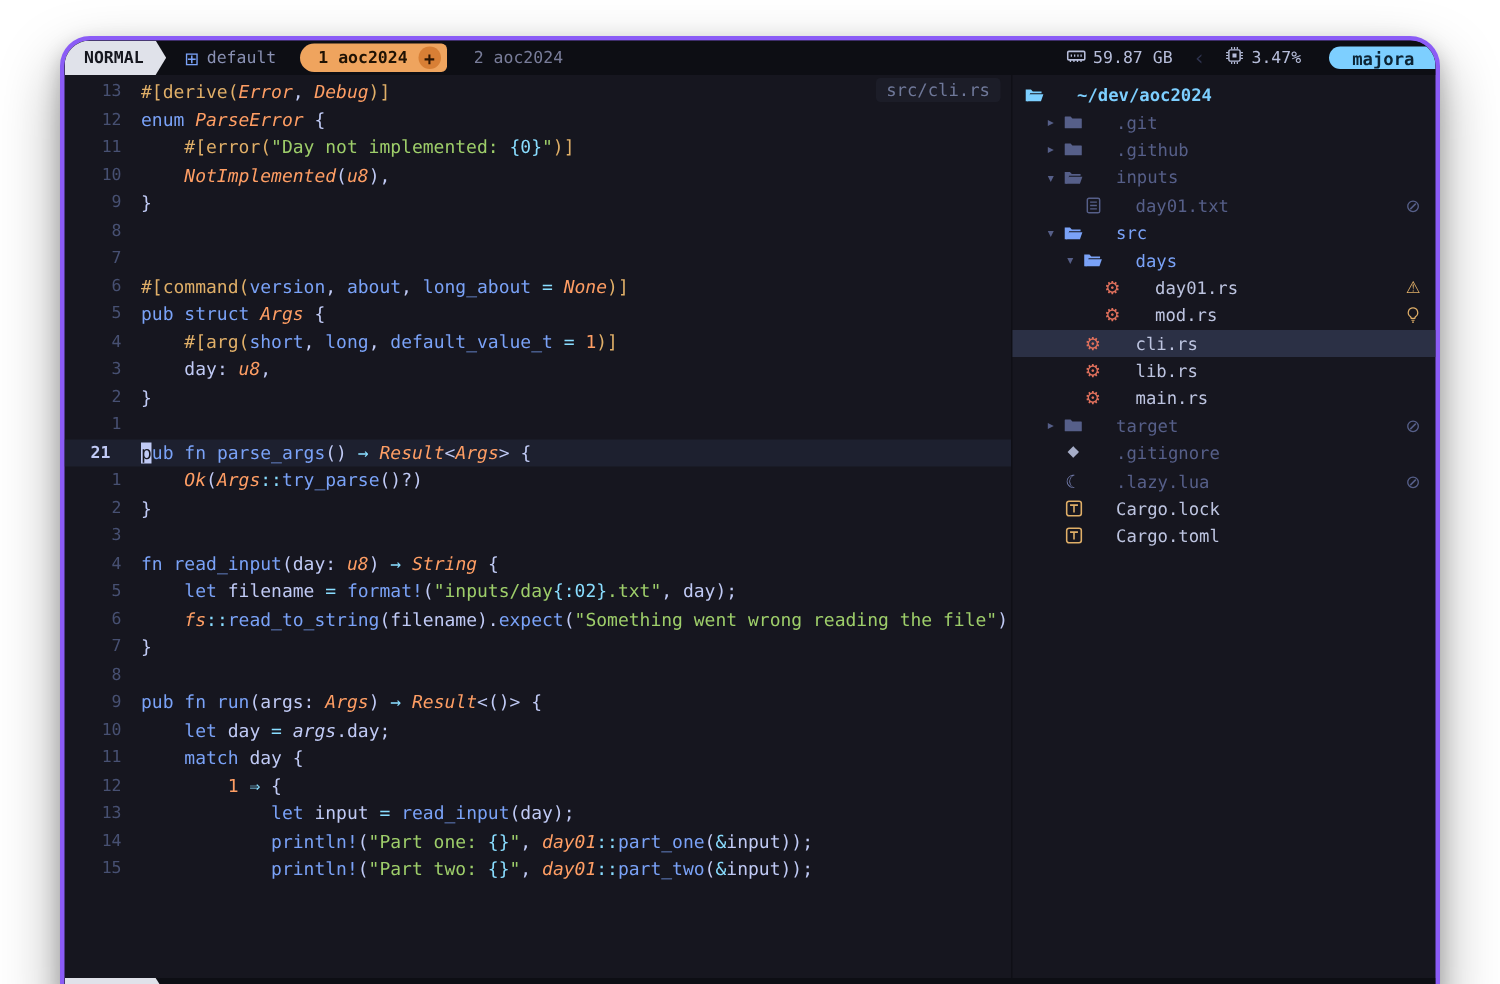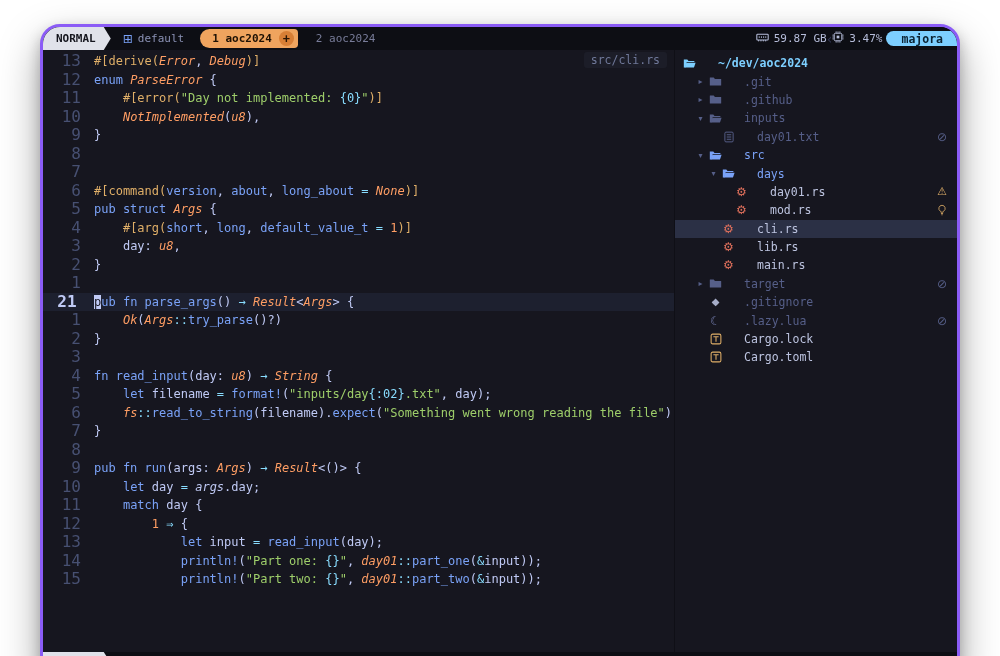--- a/index.html
+++ b/index.html
@@ -20,35 +20,35 @@
     clip-path:polygon(0 0,calc(100% - 7px) 0,100% 50%,calc(100% - 7px) 100%,0 100%);}
   .tab{display:flex;align-items:center;cursor:default}
   .tab-default{margin-left:12px;color:#8a91b4;gap:5px}
   .tab-default .grid-ic{color:#7aa2f7;font-size:12px}
   .tab-active{margin-left:16px;height:19px;padding:0 4px 0 12px;border-radius:10px 4px 4px 10px;
     background:var(--c-tabActive,#efa45e);color:var(--c-tabActiveText,#1f1204);font-weight:700;}
   .tab-plus{width:15px;height:15px;border-radius:50%;background:var(--c-tabPlus,#d87f35);
     color:#2b1503;display:flex;align-items:center;justify-content:center;font-weight:700;
     font-size:12px;margin-left:7px;}
   .tab-plain{margin-left:18px;color:#787c99}
-  .tl-right{margin-left:auto;display:flex;align-items:center;gap:0}
+  .tl-right{margin-left:auto;display:flex;align-items:center;gap:15px}
   .stat{display:flex;align-items:center;gap:5px;color:#b6bdda}
   .sep{color:#2f3450;font-size:14px;line-height:1}
   .host-badge{align-self:stretch;display:flex;align-items:center;padding:0 14px 0 15px;
     background:var(--c-host,#7dcfff);color:#0c2434;font-weight:700;font-size:11.5px;
     border-radius:11px 0 0 11px;margin-left:4px;}
 
   
   .main{flex:1;display:flex;min-height:0}
   .editor{flex:1;position:relative;padding-top:2px;overflow:hidden}
   .winbar{position:absolute;top:2px;right:7px;color:#6f7899;font-size:11.5px;
     background:#1c1d28;padding:1px 7px;border-radius:3px;}
   .code-line{display:flex;height:18.5px;line-height:18.5px;font-size:12px}
   .code-line.current{background:var(--c-cursorline,#1d202f)}
-  .gutter{flex:0 0 38px;text-align:right;color:var(--c-gutter,#475072);font-size:16px}
+  .gutter{flex:0 0 38px;text-align:right;color:var(--c-gutter,#475072);font-size:11px}
   .code-line.current .gutter{text-align:center;padding-left:10px;color:var(--c-fg,#c0caf5);font-weight:700}
   .line-text{margin-left:13px;white-space:pre}
   .cursor{background:#c0caf5;color:#16161f}
   .tk-kw{color:var(--c-kw,#7aa2f7)}
   .tk-fn{color:var(--c-fn,#7aa2f7)}
   .tk-ty{color:var(--c-ty,#ff9e64);font-style:italic}
   .tk-st{color:var(--c-st,#9ece6a)}
   .tk-fm{color:var(--c-op,#89ddff)}
   .tk-nu{color:var(--c-nu,#ff9e64)}
   .tk-op{color:var(--c-op,#89ddff)}

